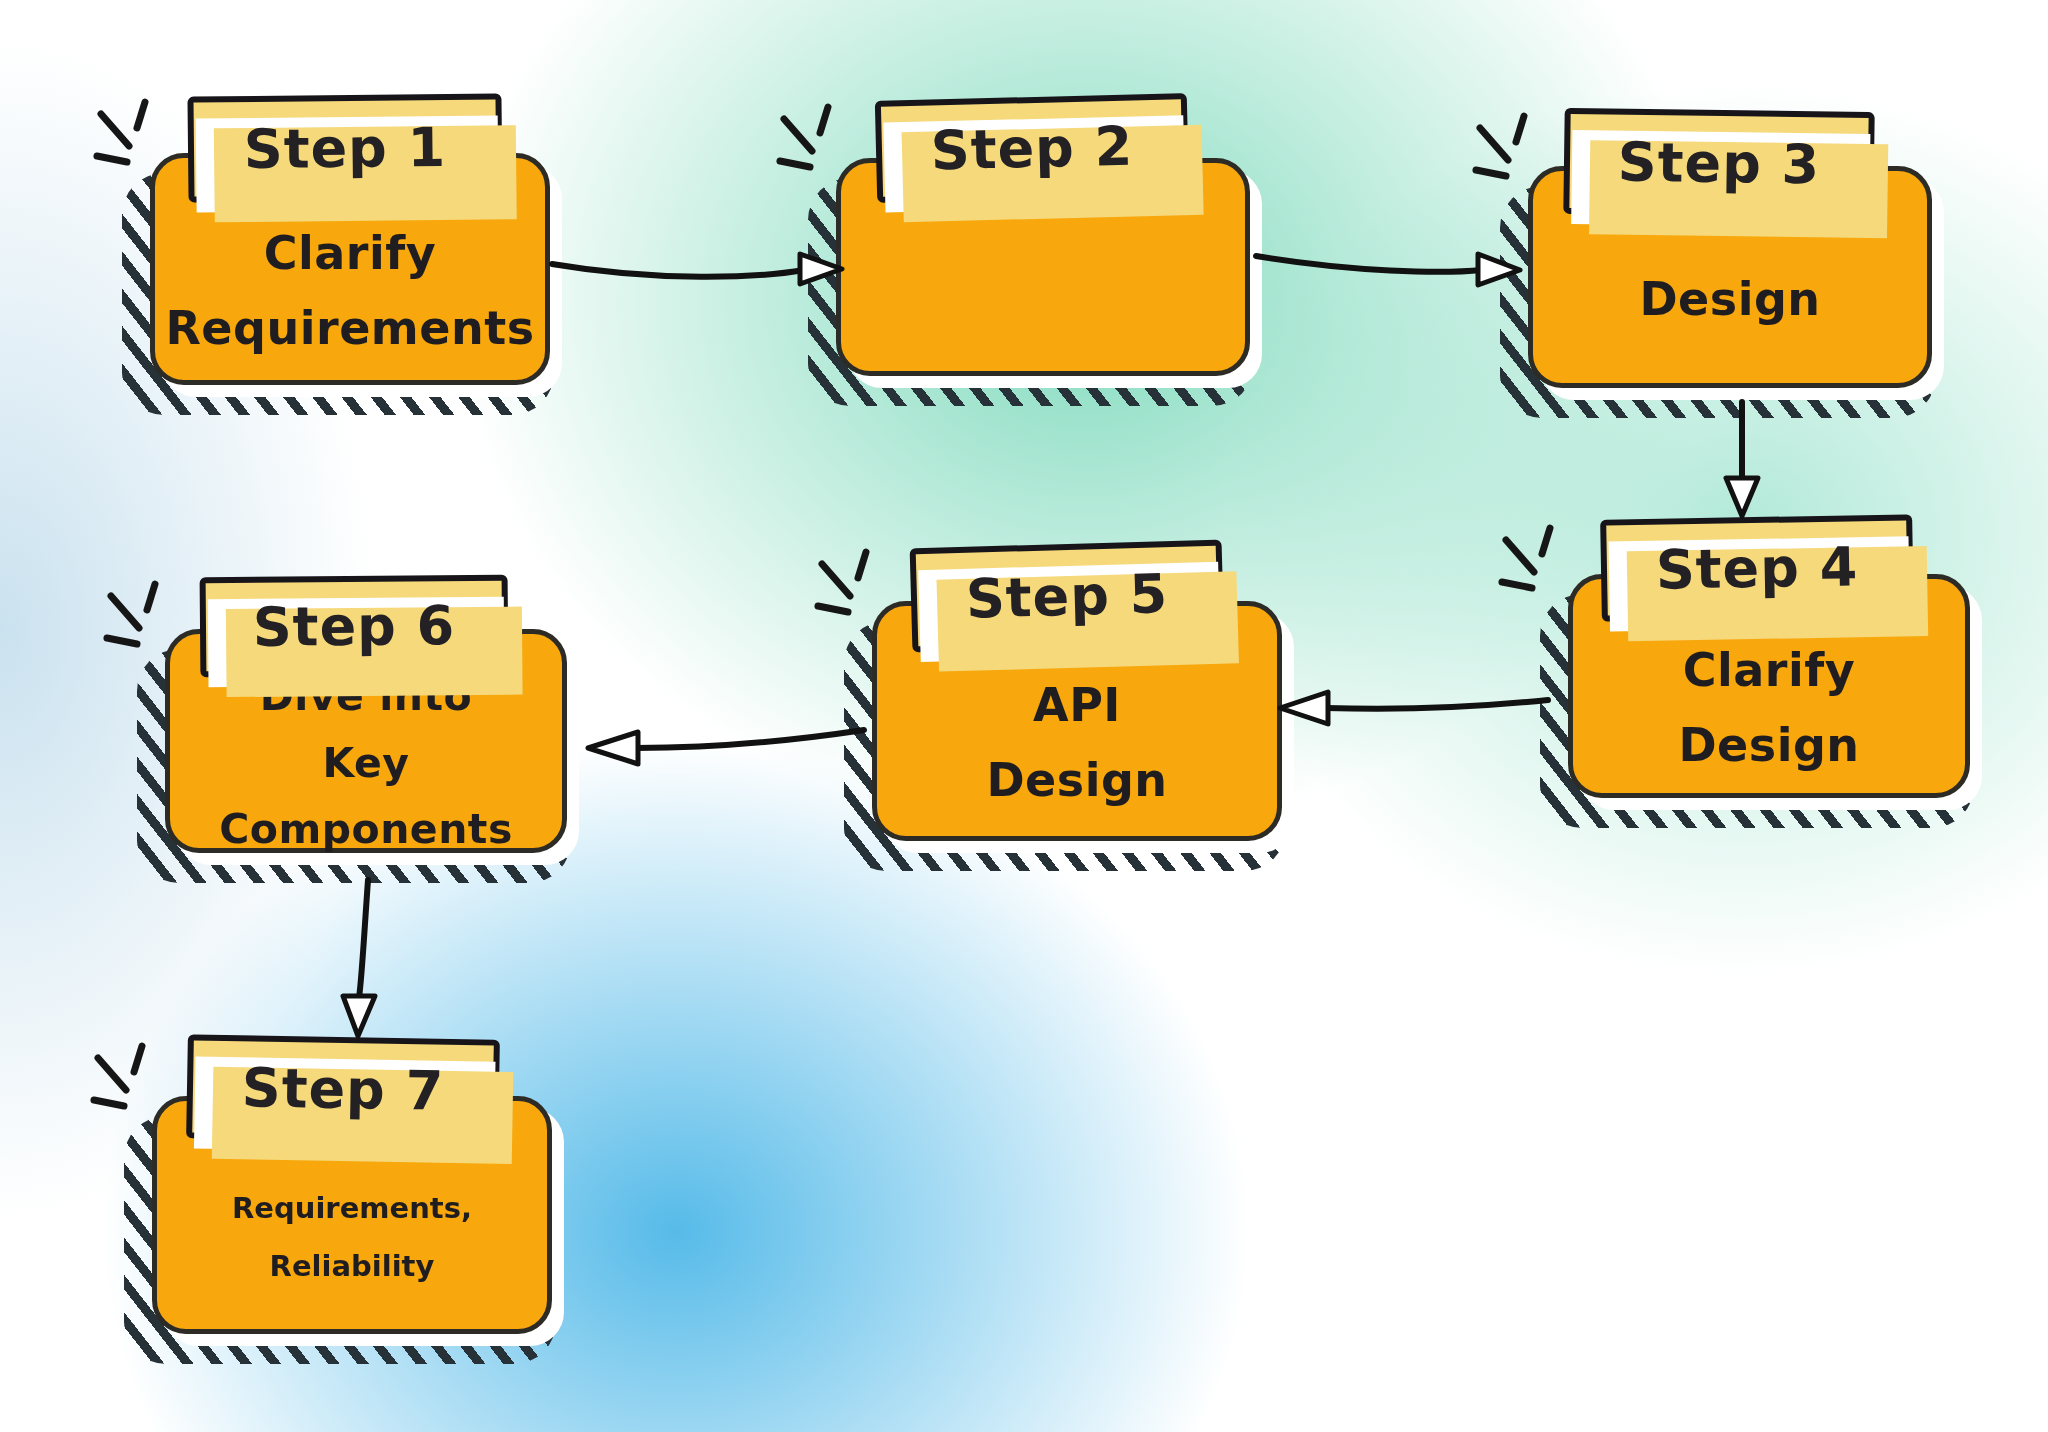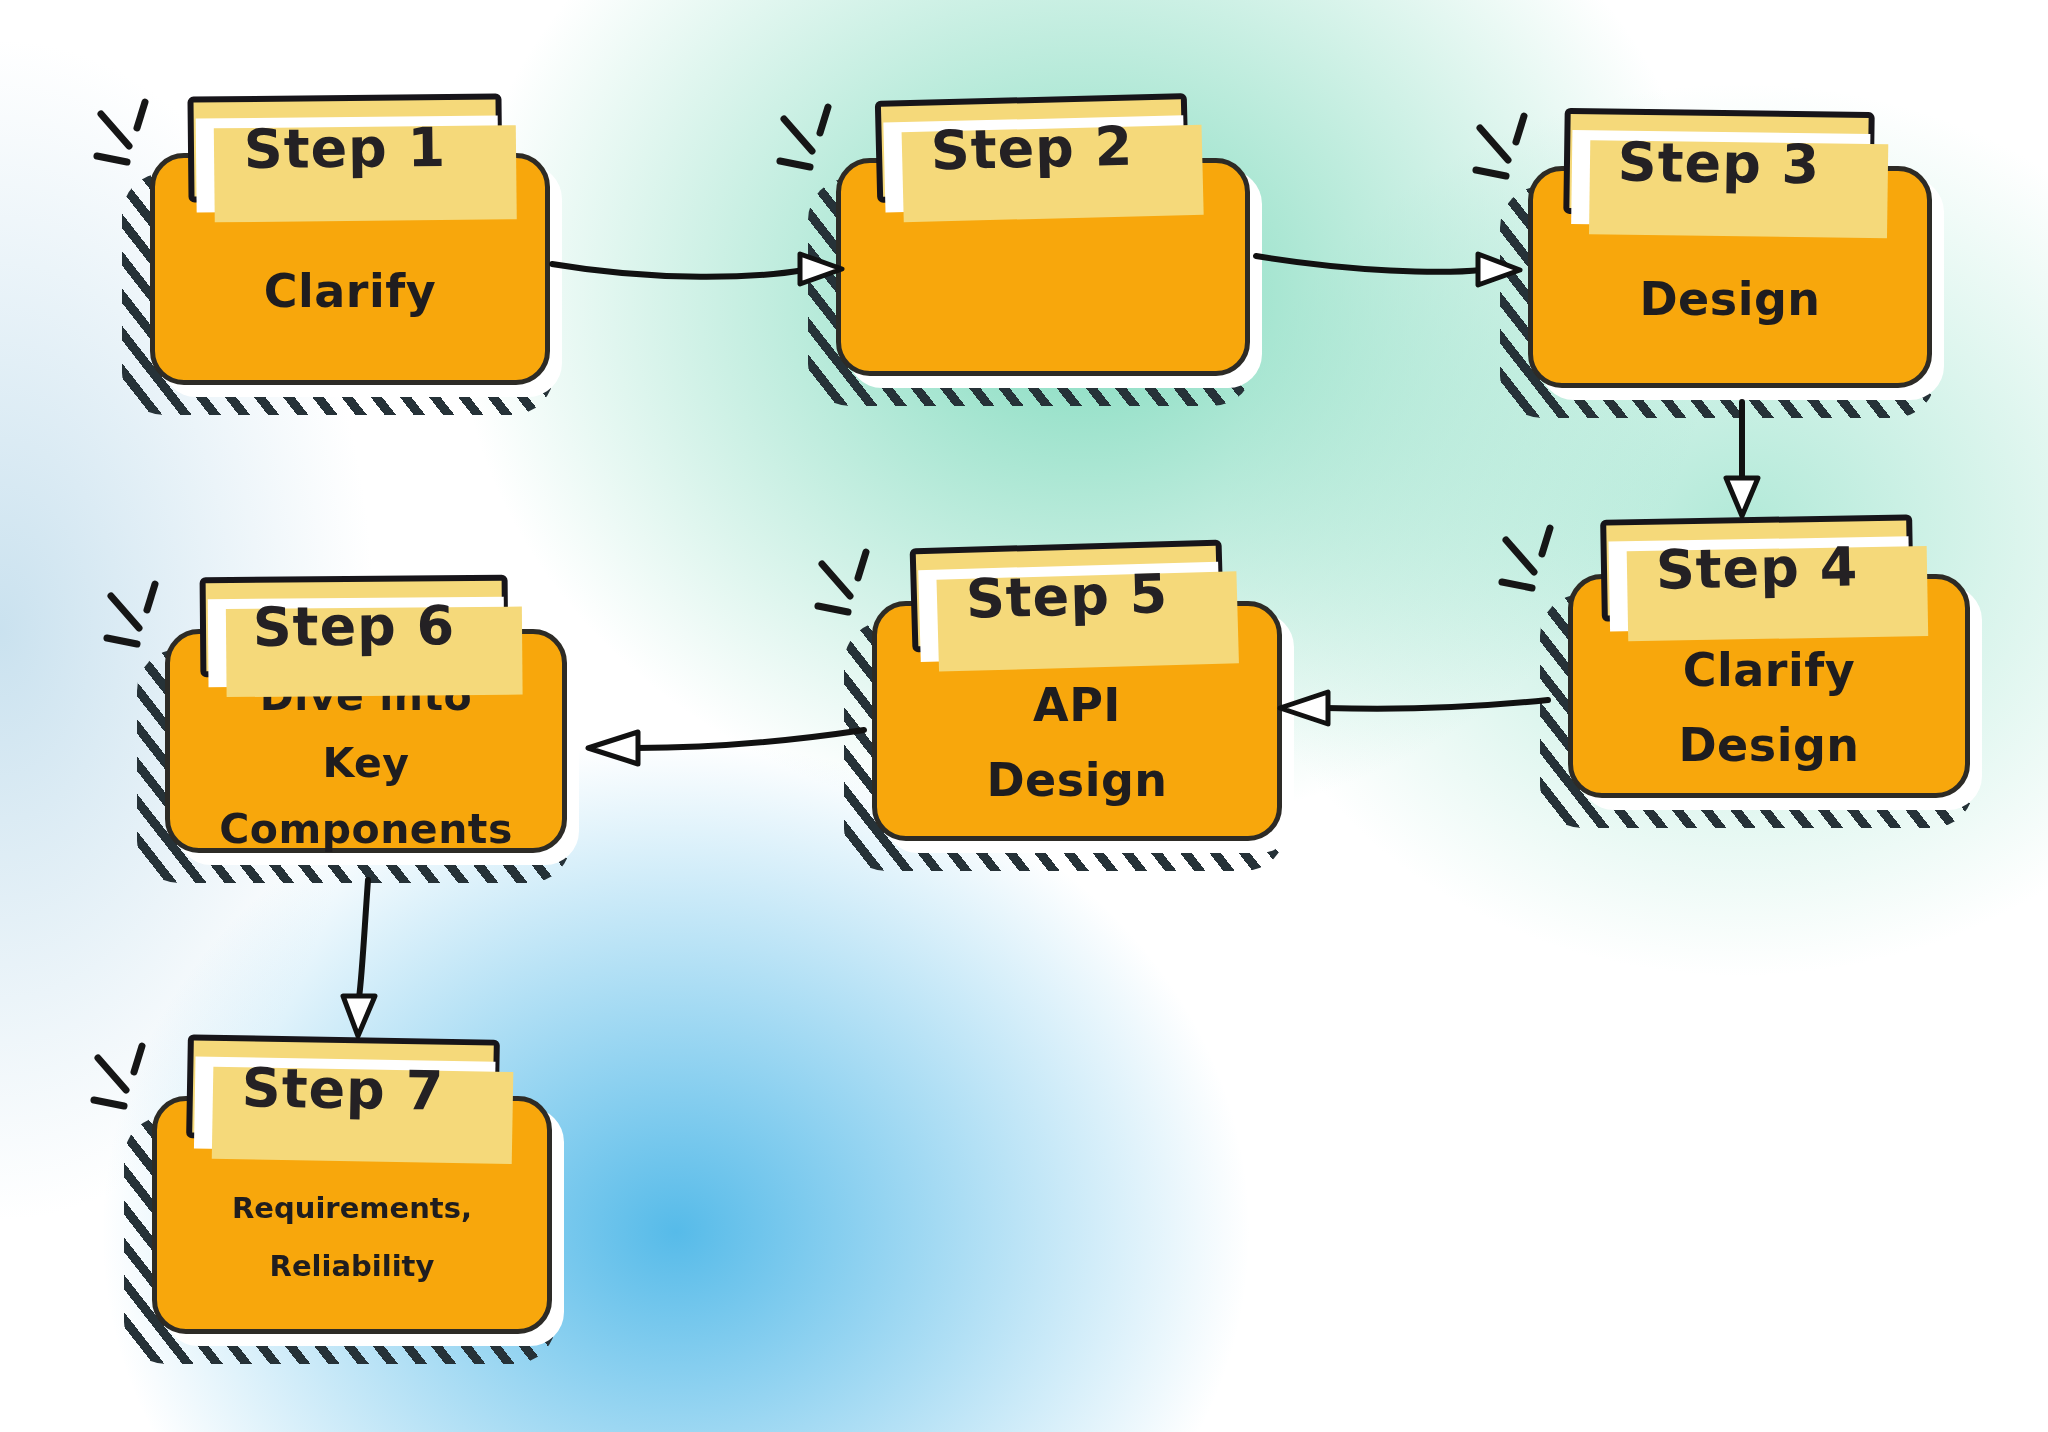--- a/index.html
+++ b/index.html
@@ -87,20 +87,21 @@
 </head>
 <body>
 
 <div id="canvas">
 
   <div class="step" id="step1">
     <div class="hatch"></div>
     <div class="body">
       <div class="title">
         <div>Clarify</div>
+        <div>Requirements</div>
       </div>
     </div>
     <div class="label">
       <span>Step 1</span>
     </div>
   </div>
 
   <div class="step serif" id="step2">
     <div class="hatch"></div>
     <div class="body">

